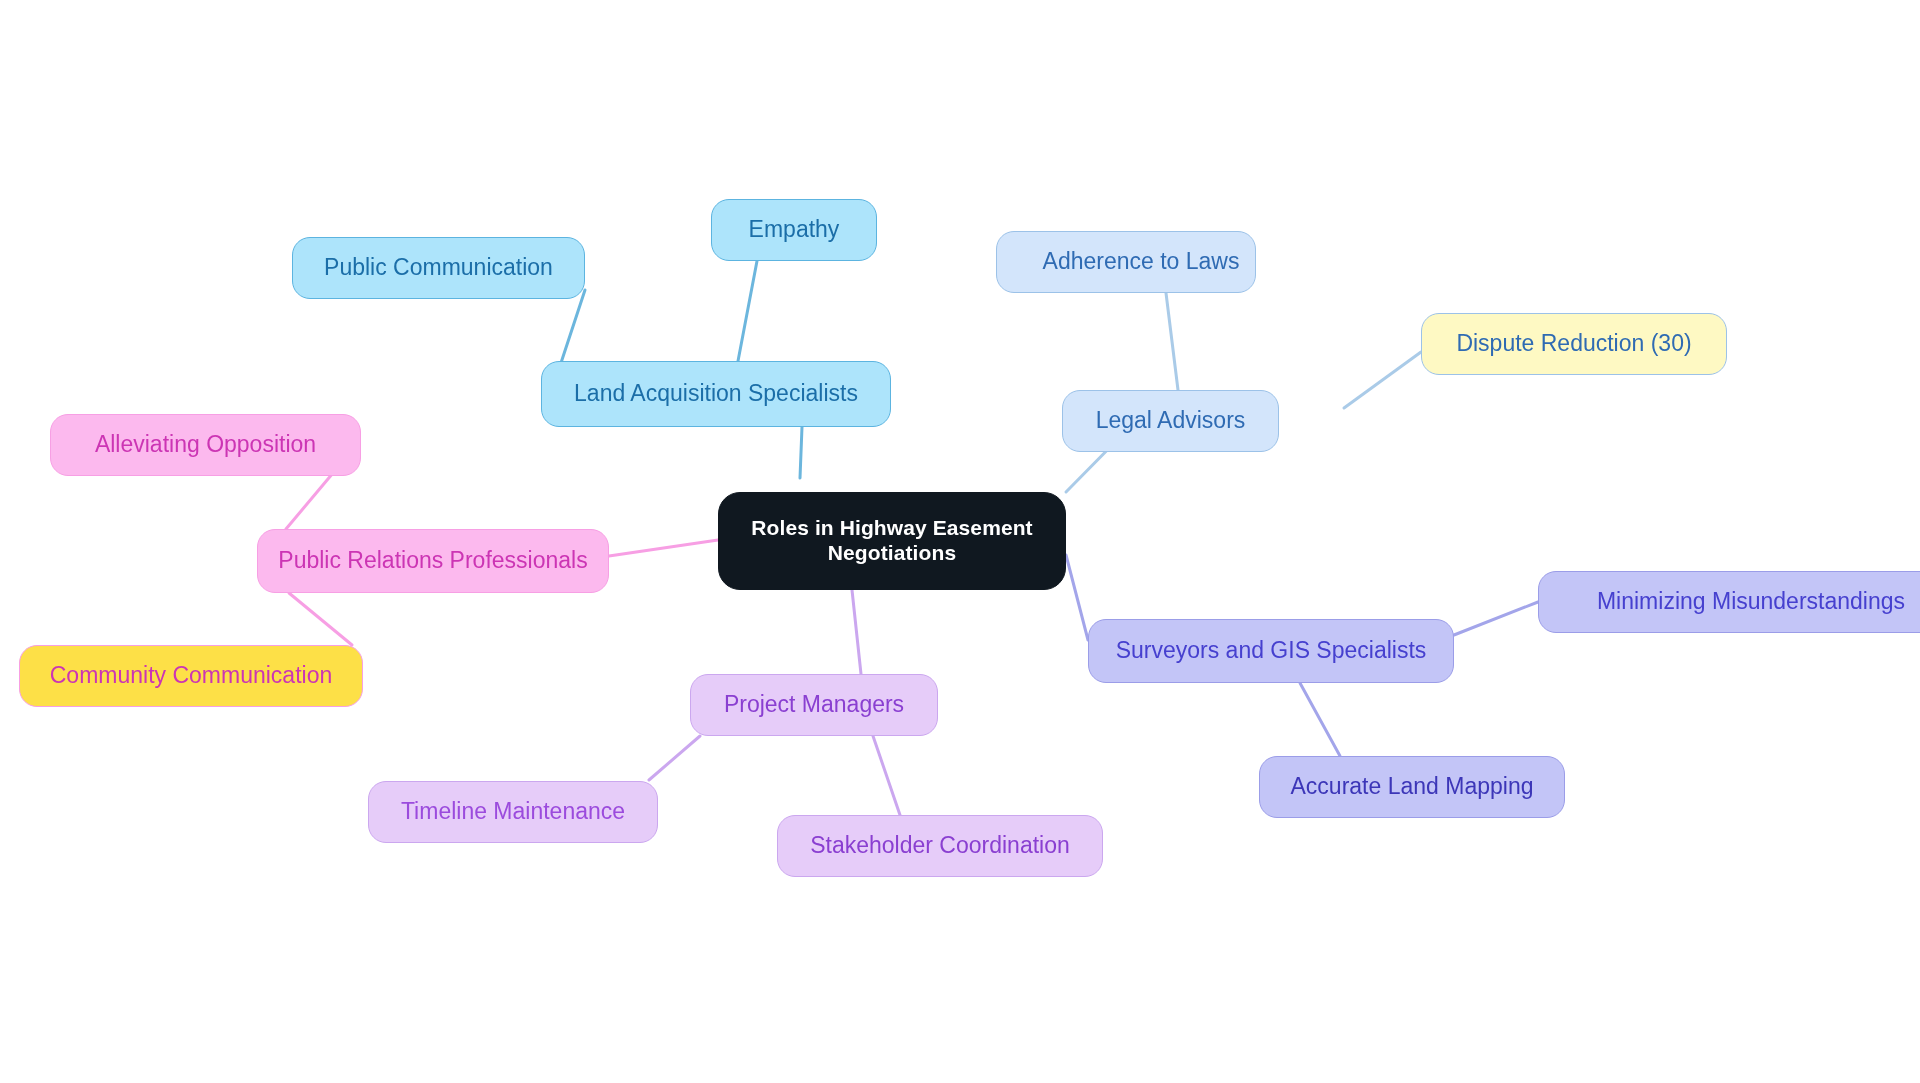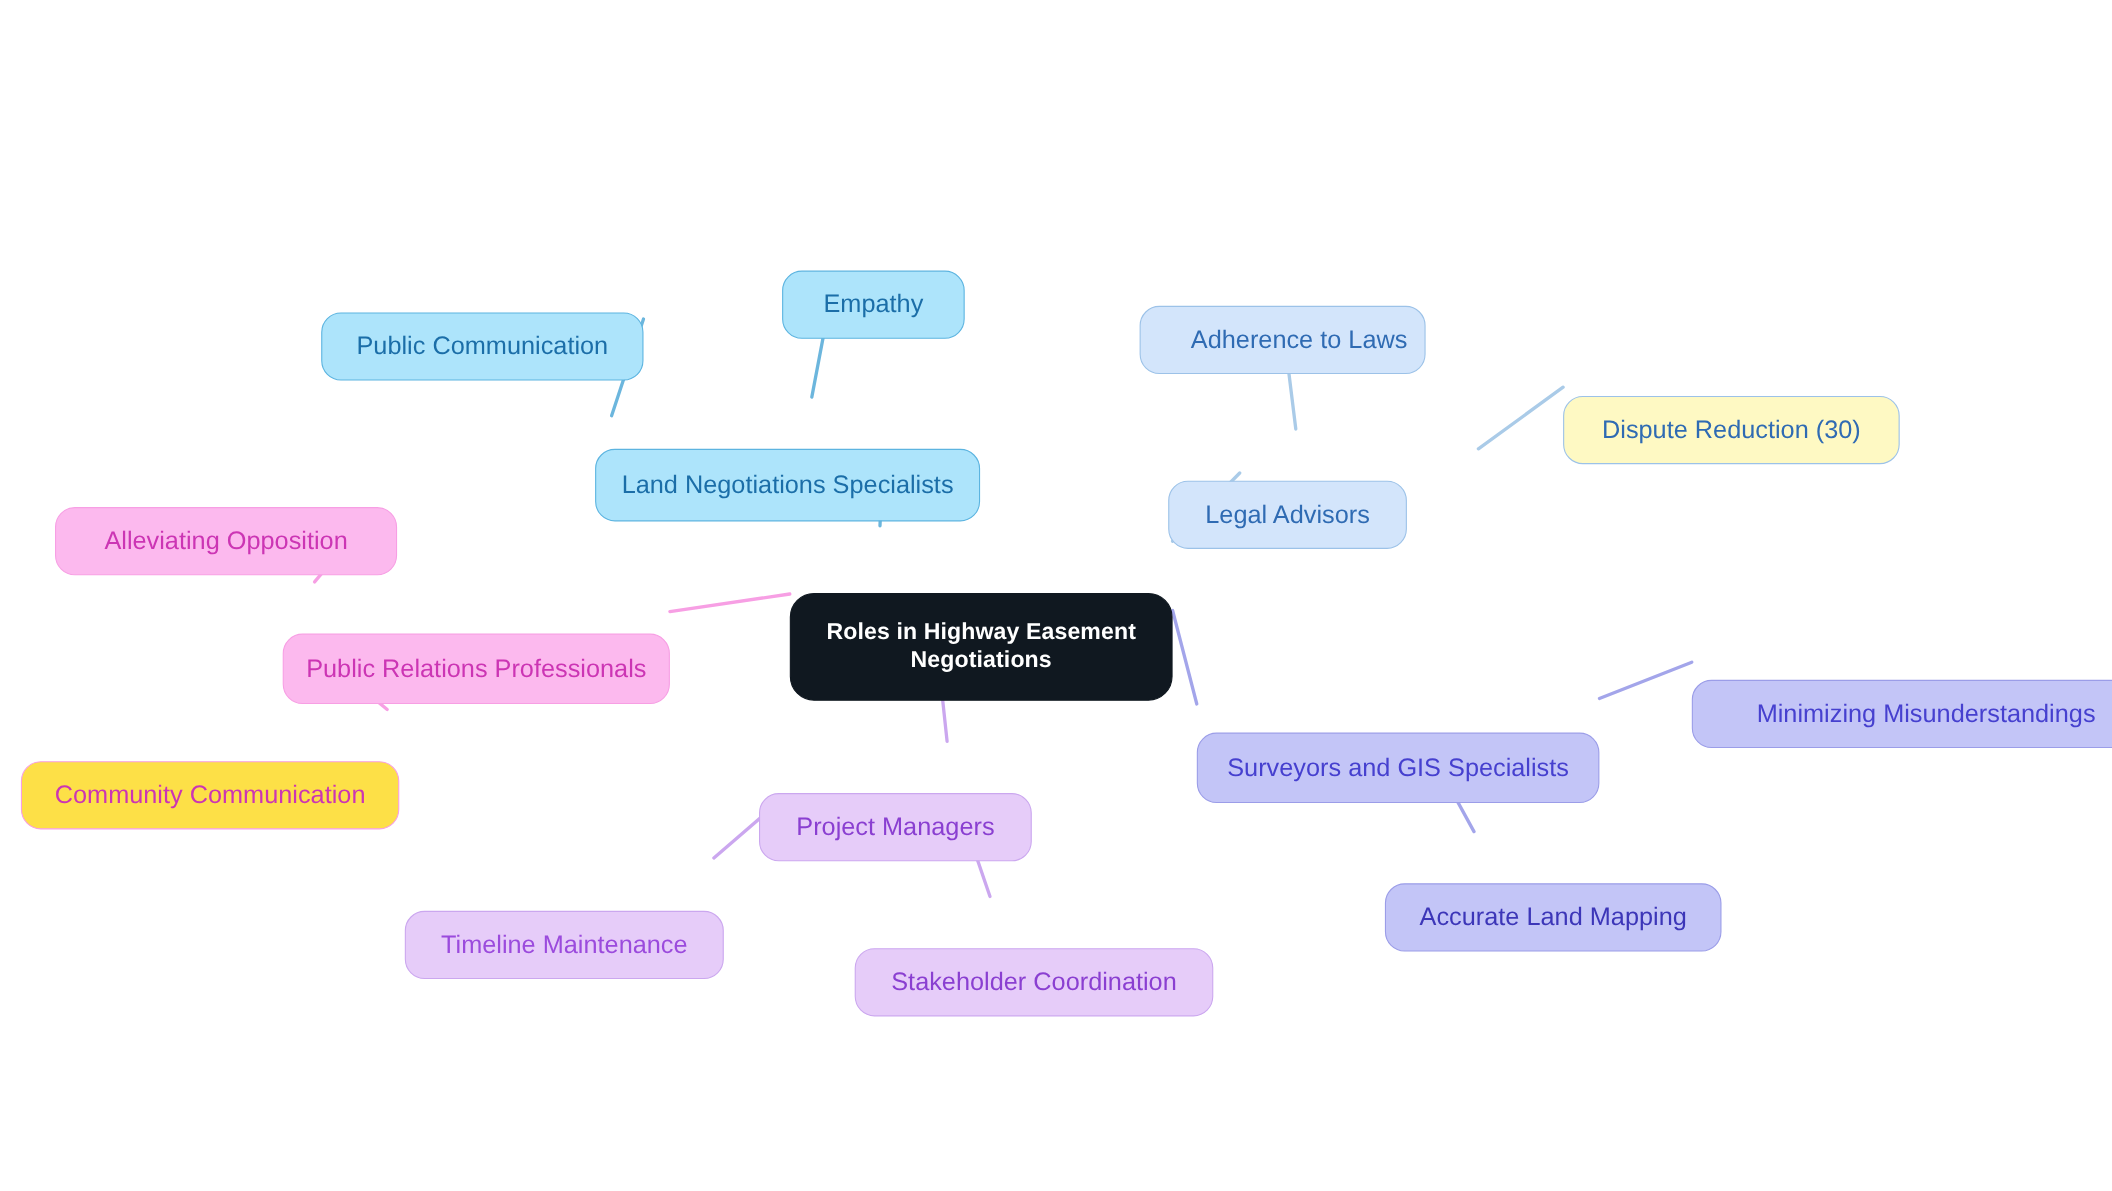--- a/index.html
+++ b/index.html
@@ -32,21 +32,20 @@
     display: flex;
     align-items: center;
     justify-content: center;
     text-align: center;
     border-radius: 18px;
     border-style: solid;
     border-width: 1.5px;
     line-height: 1.18;
     white-space: pre-line;
     user-select: none;
-    margin-top: 47px;
   }
   .node-root {
     border-radius: 22px;
     font-size: 21px;
     letter-spacing: 0.1px;
   }
   .node-branch {
     font-size: 23px;
   }
   .node-leaf {
@@ -70,25 +69,25 @@
       <line x1="852" y1="590" x2="861" y2="674" stroke="#cba7ef" stroke-width="3" stroke-linecap="round"></line>
       <line x1="700" y1="736" x2="649" y2="780" stroke="#cba7ef" stroke-width="3" stroke-linecap="round"></line>
       <line x1="873" y1="736" x2="900" y2="815" stroke="#cba7ef" stroke-width="3" stroke-linecap="round"></line>
       <line x1="718" y1="540" x2="609" y2="556" stroke="#f79fe4" stroke-width="3" stroke-linecap="round"></line>
       <line x1="286" y1="529" x2="333" y2="473" stroke="#f79fe4" stroke-width="3" stroke-linecap="round"></line>
       <line x1="289" y1="593" x2="352" y2="645" stroke="#f79fe4" stroke-width="3" stroke-linecap="round"></line>
     </svg>
   <div id="node-layer">
       <div class="node node-root" style="left: 718px; top: 492px; width: 348px; height: 98px; background: rgb(16, 24, 32); border-color: rgb(16, 24, 32); color: rgb(255, 255, 255); font-weight: bold;">Roles in Highway Easement
 Negotiations</div>
-      <div class="node node-branch" style="left: 541px; top: 361px; width: 350px; height: 66px; background: rgb(173, 228, 251); border-color: rgb(92, 180, 224); color: rgb(27, 110, 168);">Land Negotiations Specialists</div>
+      <div class="node node-branch" style="left: 541px; top: 361px; width: 350px; height: 66px; background: rgb(173, 228, 251); border-color: rgb(92, 180, 224); color: rgb(27, 110, 168);">Land Acquisition Specialists</div>
       <div class="node node-leaf" style="left: 292px; top: 237px; width: 293px; height: 62px; background: rgb(173, 228, 251); border-color: rgb(92, 180, 224); color: rgb(27, 110, 168);">Public Communication</div>
       <div class="node node-leaf" style="left: 711px; top: 199px; width: 166px; height: 62px; background: rgb(173, 228, 251); border-color: rgb(92, 180, 224); color: rgb(27, 110, 168);">Empathy</div>
       <div class="node node-branch" style="left: 1062px; top: 390px; width: 217px; height: 62px; background: rgb(211, 229, 251); border-color: rgb(156, 194, 232); color: rgb(47, 107, 179);">Legal Advisors</div>
-      <div class="node node-leaf" style="left: 1036px; top: 231px; width: 260px; height: 62px; background: rgb(211, 229, 251); border-color: rgb(156, 194, 232); color: rgb(47, 107, 179); padding-left: 30px;">Adherence to Laws</div>
+      <div class="node node-leaf" style="left: 996px; top: 231px; width: 260px; height: 62px; background: rgb(211, 229, 251); border-color: rgb(156, 194, 232); color: rgb(47, 107, 179); padding-left: 30px;">Adherence to Laws</div>
       <div class="node node-leaf" style="left: 1421px; top: 313px; width: 306px; height: 62px; background: #fef9c3; border-color: rgb(156, 194, 232); color: rgb(47, 107, 179);">Dispute Reduction (30)</div>
       <div class="node node-branch" style="left: 1088px; top: 619px; width: 366px; height: 64px; background: rgb(195, 197, 247); border-color: rgb(155, 157, 232); color: rgb(70, 64, 207);">Surveyors and GIS Specialists</div>
       <div class="node node-leaf" style="left: 1538px; top: 571px; width: 426px; height: 62px; background: rgb(195, 197, 247); border-color: rgb(155, 157, 232); color: rgb(70, 64, 207);">Minimizing Misunderstandings</div>
       <div class="node node-leaf" style="left: 1259px; top: 756px; width: 306px; height: 62px; background: rgb(195, 197, 247); border-color: rgb(155, 157, 232); color: rgb(60, 54, 184);">Accurate Land Mapping</div>
       <div class="node node-branch" style="left: 690px; top: 674px; width: 248px; height: 62px; background: rgb(230, 204, 249); border-color: rgb(203, 167, 239); color: rgb(138, 63, 209);">Project Managers</div>
       <div class="node node-leaf" style="left: 368px; top: 781px; width: 290px; height: 62px; background: rgb(230, 204, 249); border-color: rgb(203, 167, 239); color: rgb(155, 75, 221);">Timeline Maintenance</div>
       <div class="node node-leaf" style="left: 777px; top: 815px; width: 326px; height: 62px; background: rgb(230, 204, 249); border-color: rgb(203, 167, 239); color: rgb(138, 63, 209);">Stakeholder Coordination</div>
       <div class="node node-branch" style="left: 257px; top: 529px; width: 352px; height: 64px; background: rgb(252, 185, 238); border-color: rgb(247, 159, 228); color: rgb(204, 53, 180);">Public Relations Professionals</div>
       <div class="node node-leaf" style="left: 50px; top: 414px; width: 311px; height: 62px; background: rgb(252, 185, 238); border-color: rgb(247, 159, 228); color: rgb(204, 53, 180);">Alleviating Opposition</div>
       <div class="node node-leaf" style="left: 19px; top: 645px; width: 344px; height: 62px; background: #fde047; border-color: rgb(247, 159, 228); color: rgb(204, 53, 180);">Community Communication</div>

